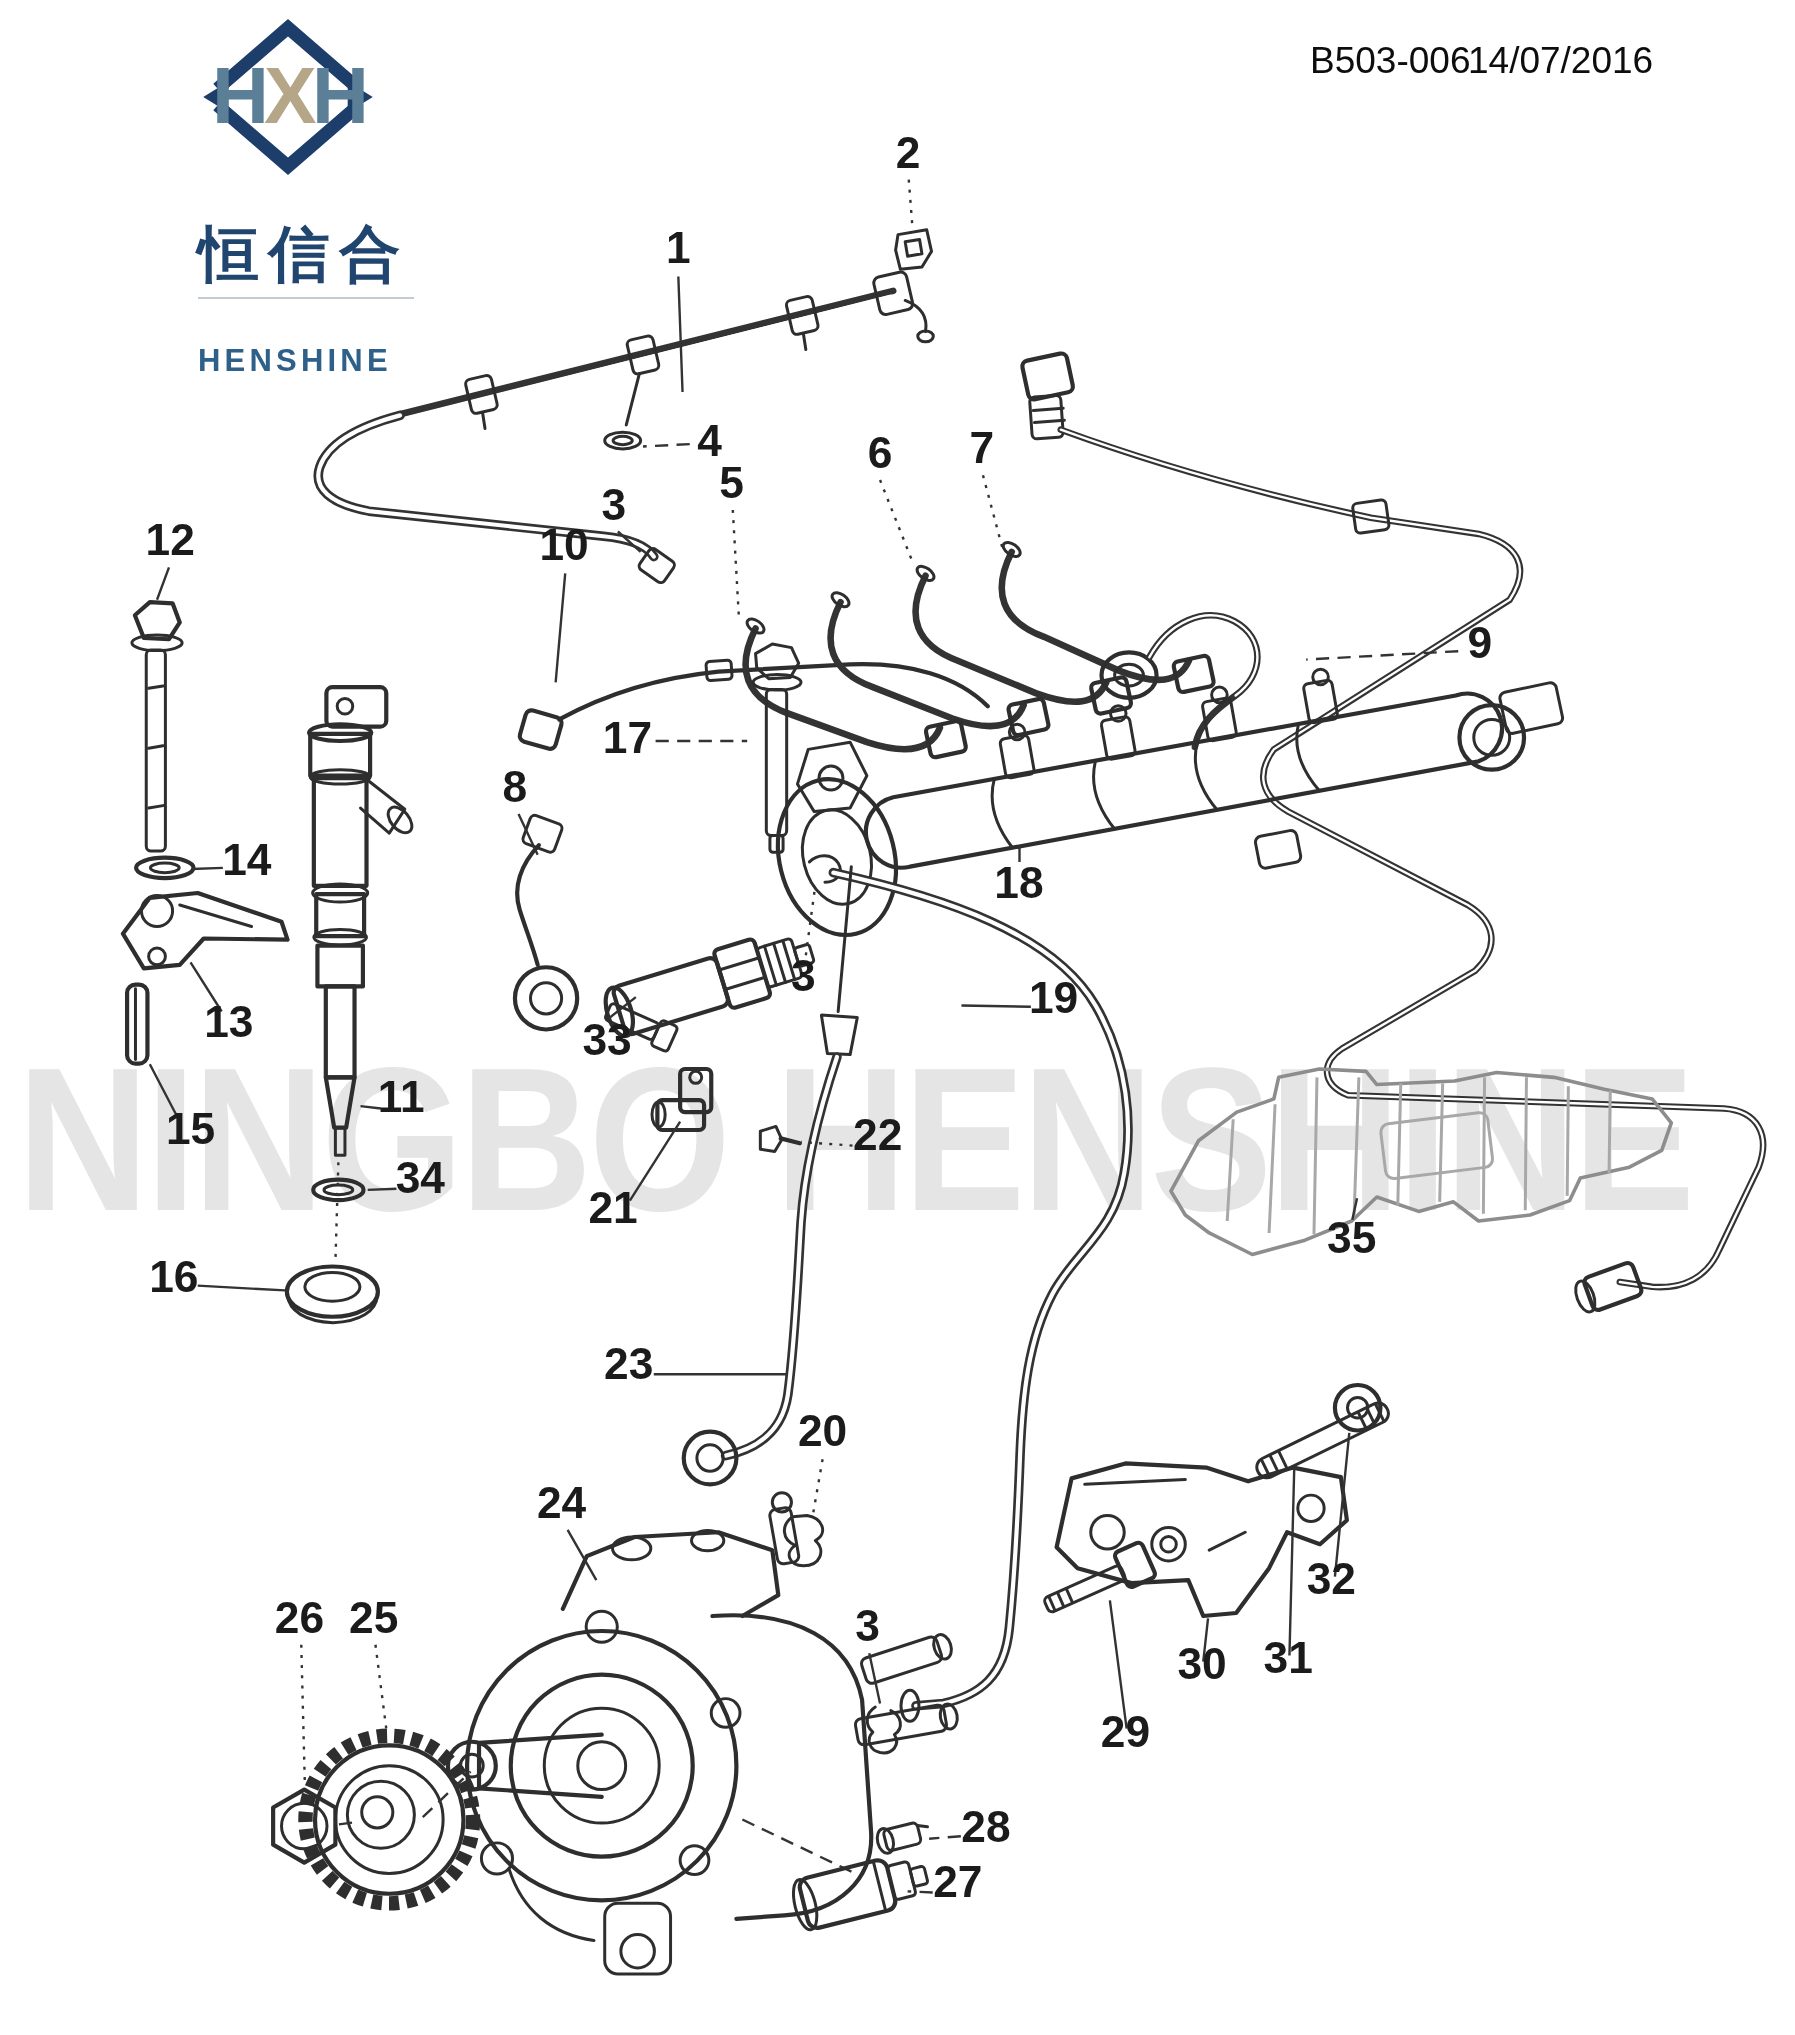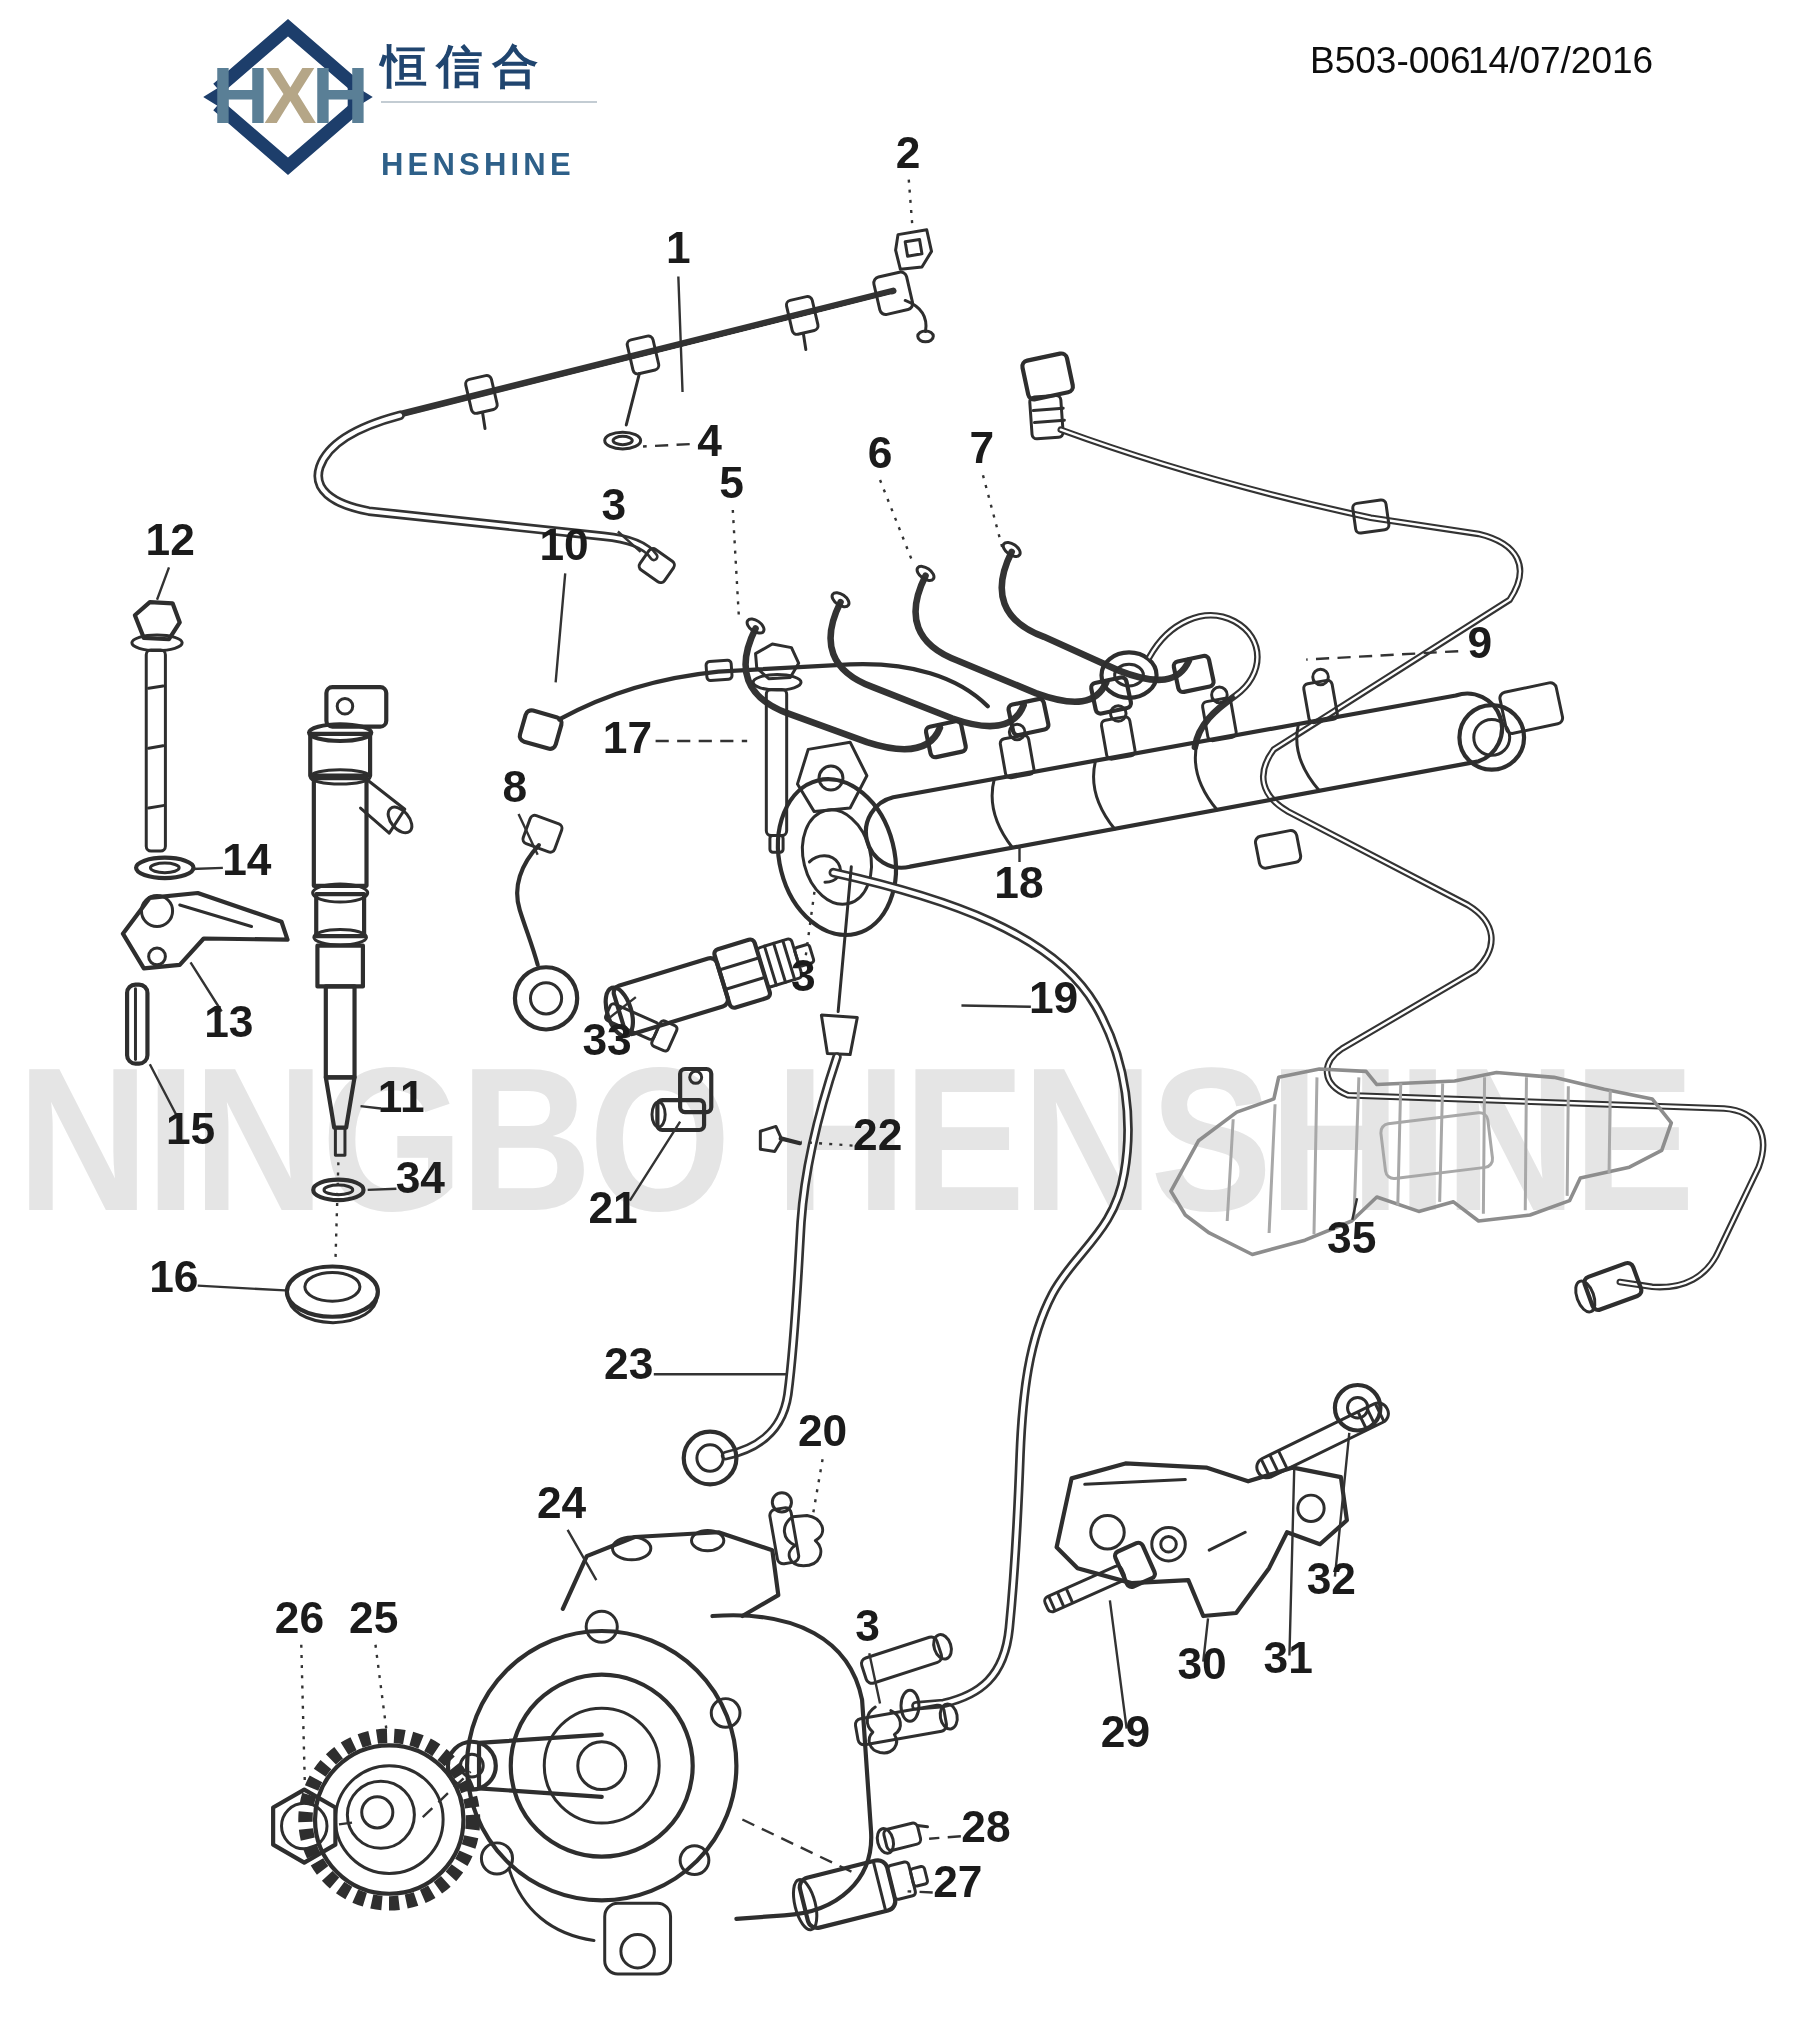--- a/index.html
+++ b/index.html
@@ -3,23 +3,23 @@
 <meta charset="utf-8">
 <style>
   html,body{margin:0;padding:0;background:#ffffff;}
   .page{position:relative;width:1796px;height:2035px;background:#fff;overflow:hidden;
         font-family:"Liberation Sans",sans-serif;}
   
   .wm{position:absolute;top:1021px;left:17px;width:1772px;font-size:183px;font-weight:700;
       color:#e5e5e5;letter-spacing:-3.6px;white-space:nowrap;transform:scaleY(1.12);
       transform-origin:top left;z-index:0;user-select:none;}
   
-  .logo{position:absolute;left:198px;top:17px;display:flex;align-items:flex-start;gap:3px;z-index:2;}
+  .logo{position:absolute;left:198px;top:17px;display:flex;align-items:flex-start;gap:20px;z-index:2;flex-direction:column;}
   .logo-text{display:flex;flex-direction:column;padding-top:25px;}
-  .logo-cn{font-size:46px;font-weight:700;color:#20456f;letter-spacing:9.6px;line-height:1.05;}
+  .logo-cn{font-size:61px;font-weight:700;color:#20456f;letter-spacing:9.6px;line-height:1.05;}
   .logo-rule{height:2.4px;background:#c3ccd3;margin:10.8px 0 6px 0;width:216px;}
   .logo-en{font-size:31px;font-weight:700;color:#2e6089;letter-spacing:4.2px;margin-top:38px;}
   .doc-no{position:absolute;top:40px;left:1310px;font-size:37px;color:#0d0d0d;z-index:2;}
   .doc-date{position:absolute;top:40px;left:1468px;font-size:37px;color:#0d0d0d;z-index:2;}
   
   .art{position:absolute;left:0;top:0;z-index:1;}
   .p  {fill:none;stroke:#2e2e2e;stroke-width:7;stroke-linecap:round;stroke-linejoin:round;}
   .p2 {fill:none;stroke:#2e2e2e;stroke-width:5;stroke-linecap:round;stroke-linejoin:round;}
   .tube {fill:none;stroke:#333;stroke-width:16;stroke-linecap:round;stroke-linejoin:round;}
   .tubi {fill:none;stroke:#fff;stroke-width:7;stroke-linecap:round;stroke-linejoin:round;}

